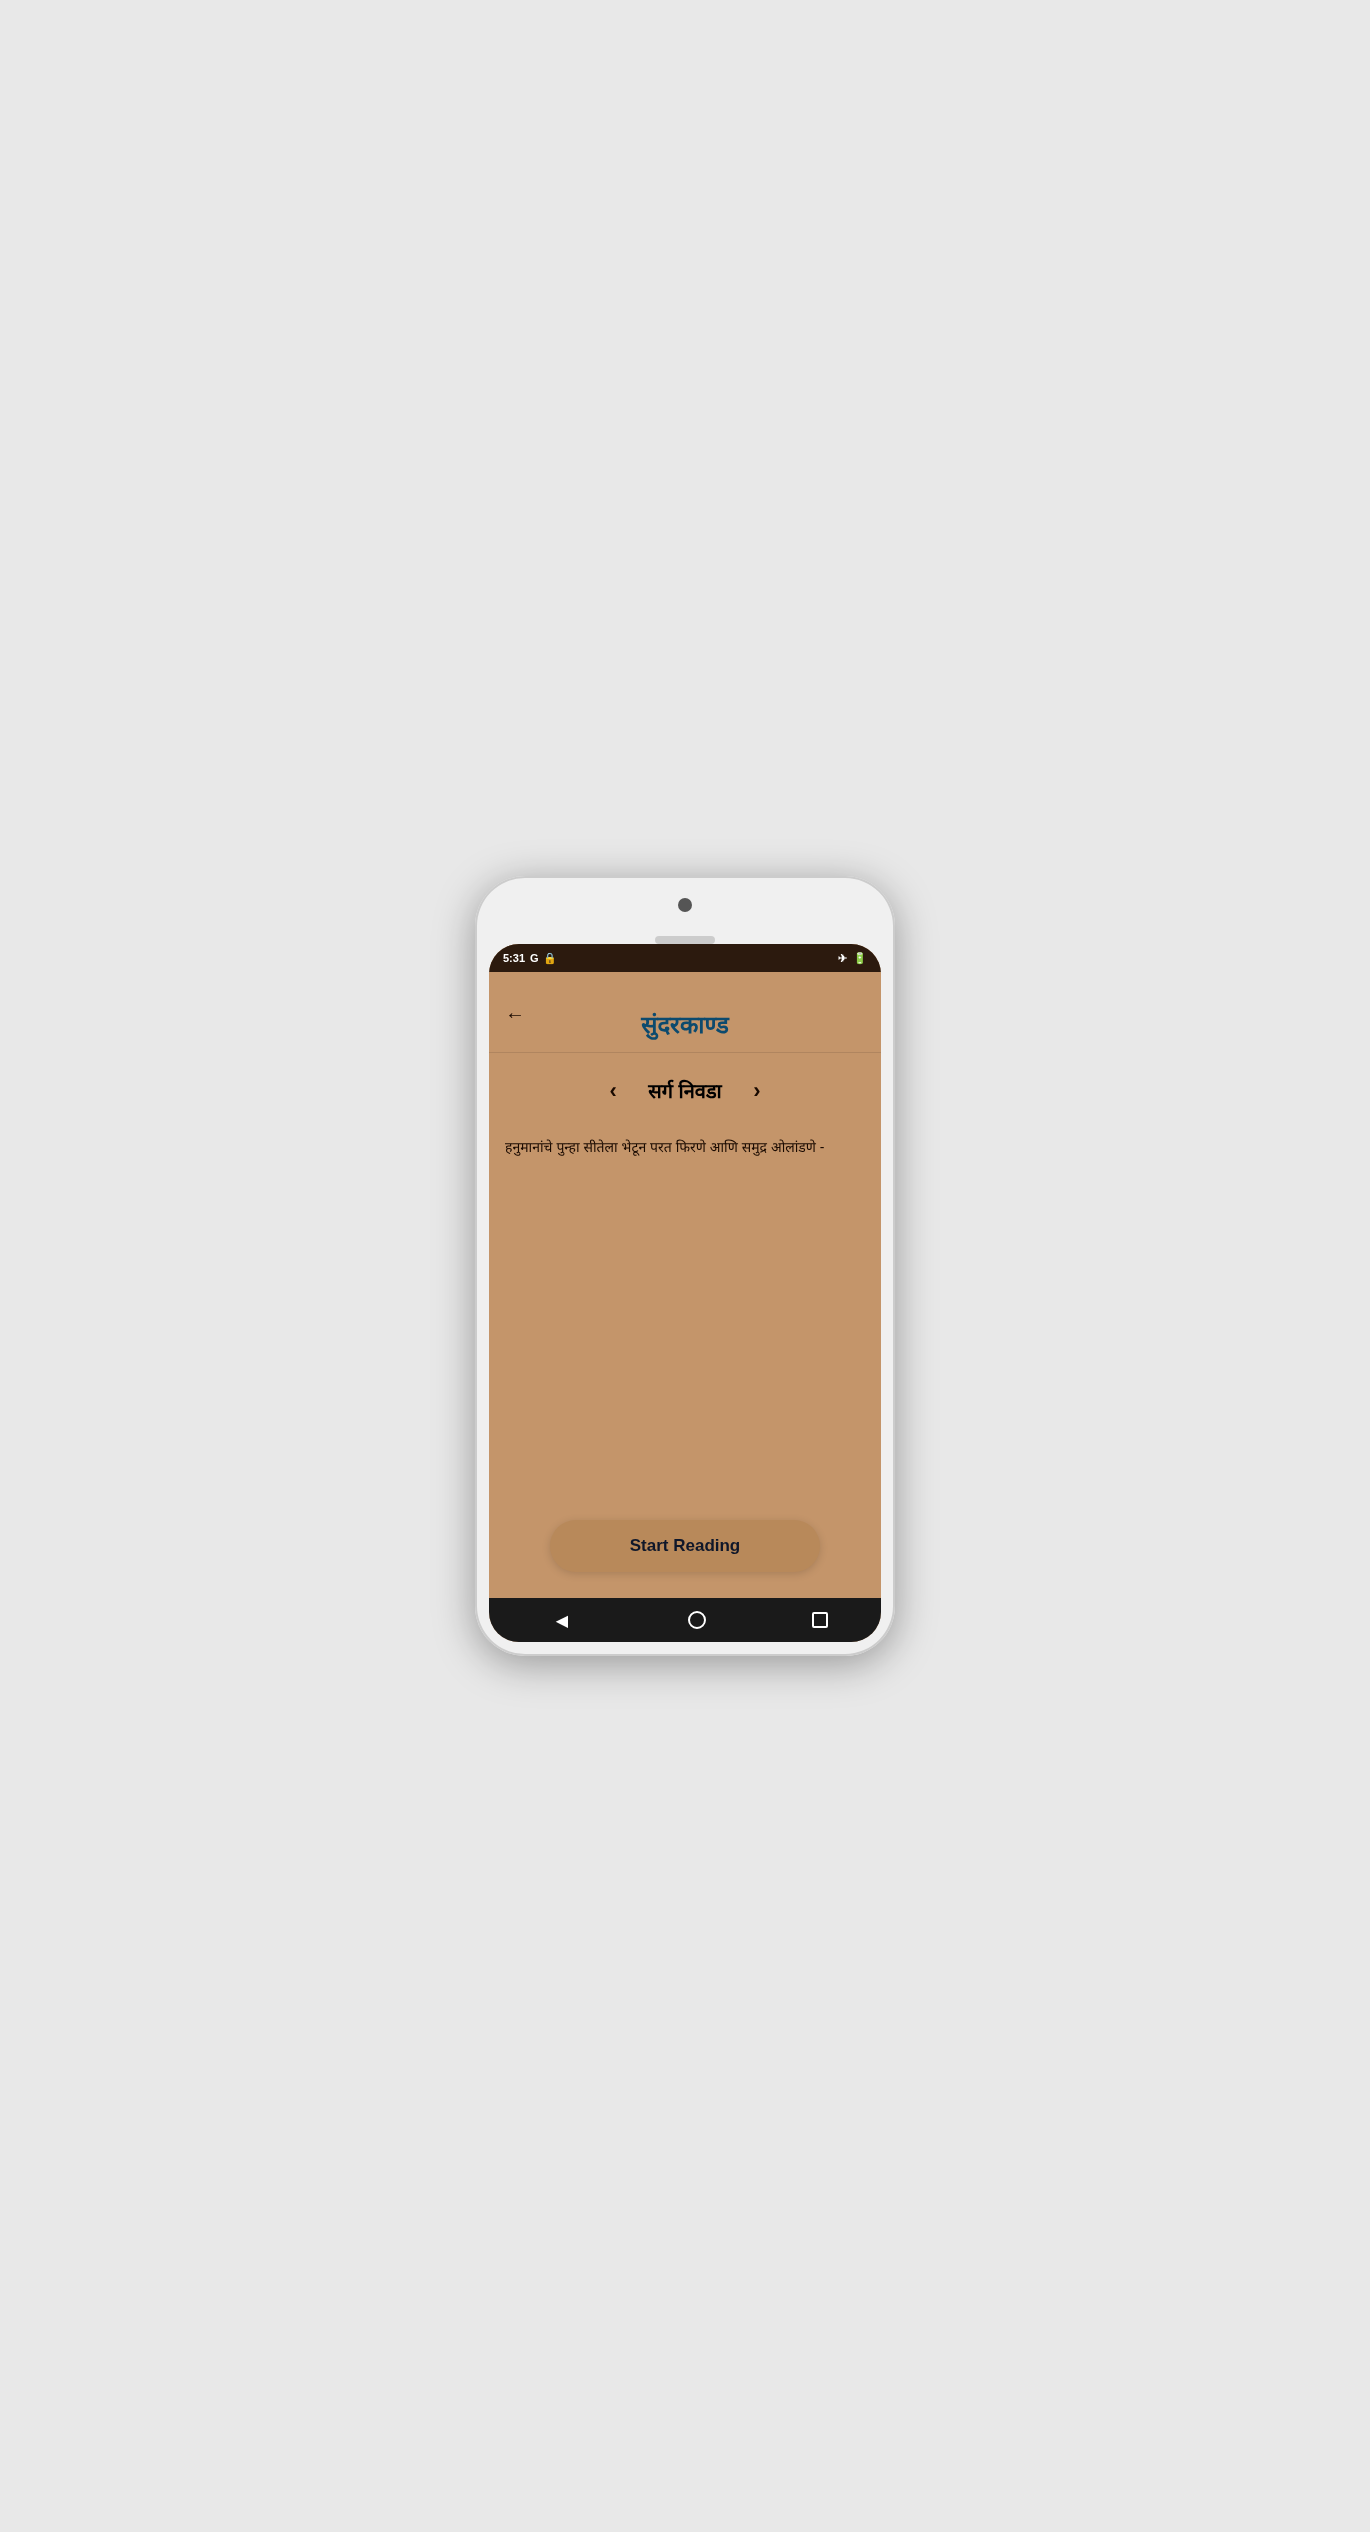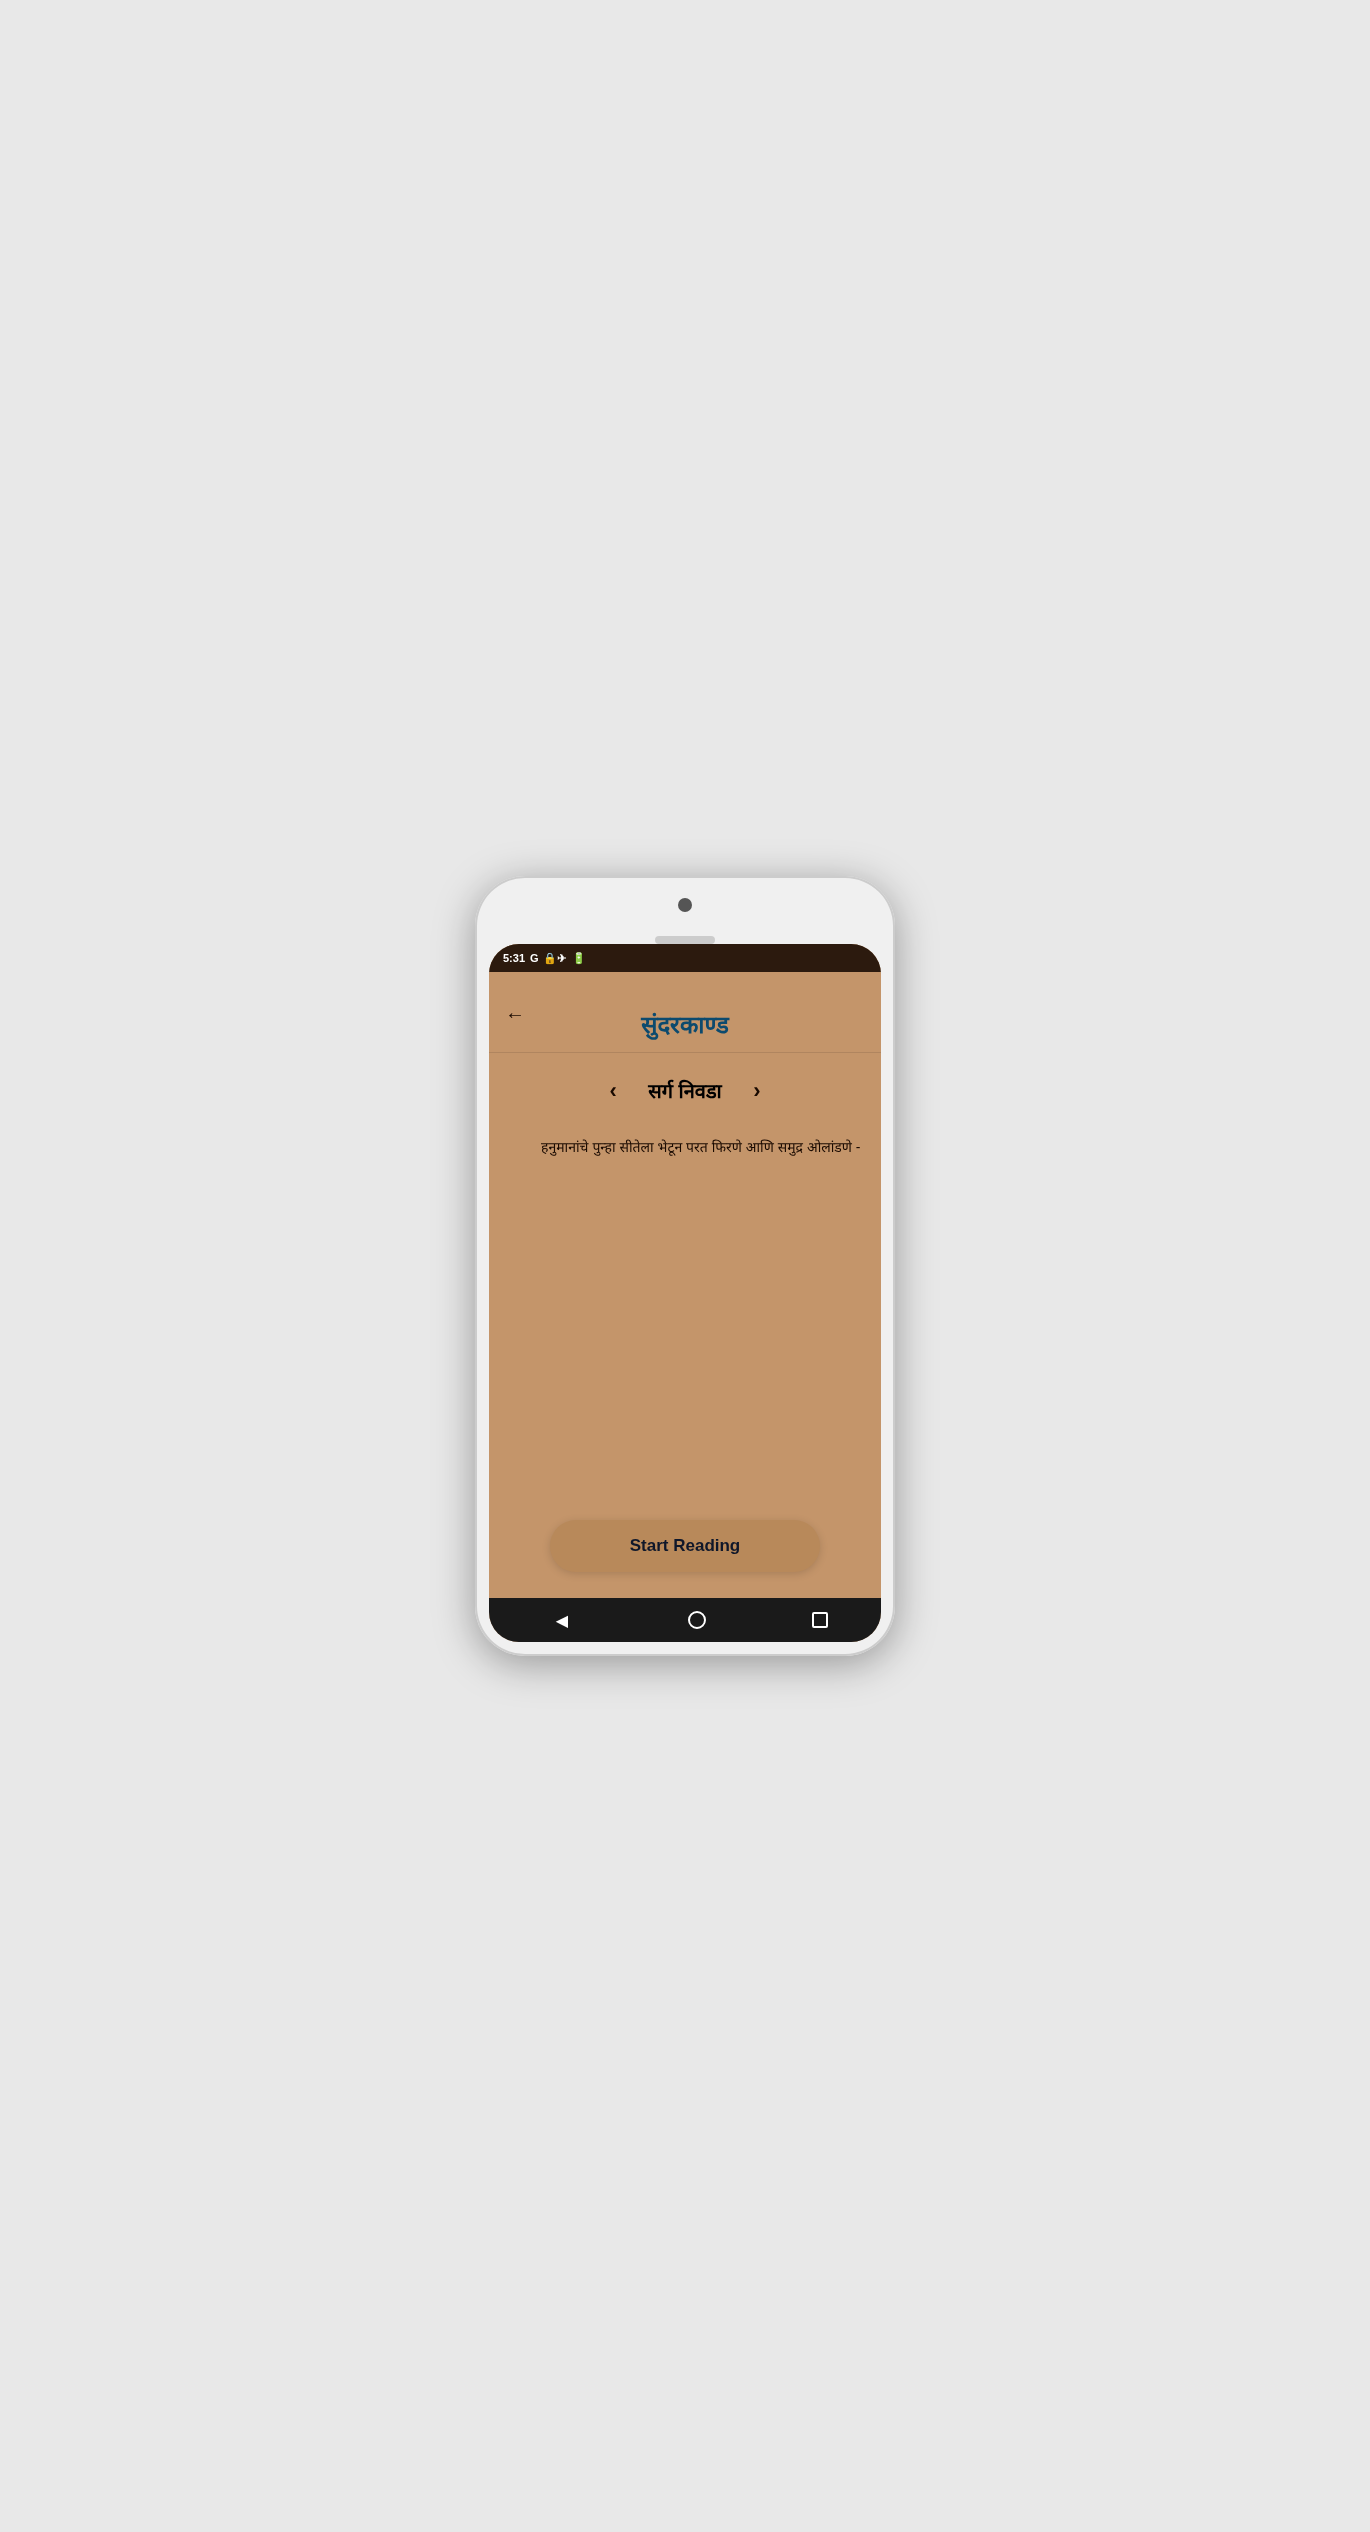--- a/index.html
+++ b/index.html
@@ -61,21 +61,21 @@
       flex-direction: column;
       background: #c4956a;
     }
 
     
     .status-bar {
       background: #2c1a0e;
       color: #fff;
       display: flex;
       align-items: center;
-      justify-content: flex-start;
+      justify-content: space-between;
       padding: 4px 14px;
       font-size: 11px;
       font-weight: 600;
       flex-shrink: 0;
       height: 28px;
     }
 
     .status-left {
       display: flex;
       align-items: center;
@@ -179,21 +179,20 @@
       color: #1a0a00;
     }
 
     
     .sarg-description {
       font-size: 14px;
       color: #1a0a00;
       line-height: 1.6;
       margin-bottom: auto;
       padding: 4px 0;
-      margin-left: 36px;
     }
 
     
     .start-reading-btn {
       background: #b8895a;
       border: none;
       border-radius: 30px;
       padding: 16px 40px;
       font-size: 17px;
       font-weight: 700;

